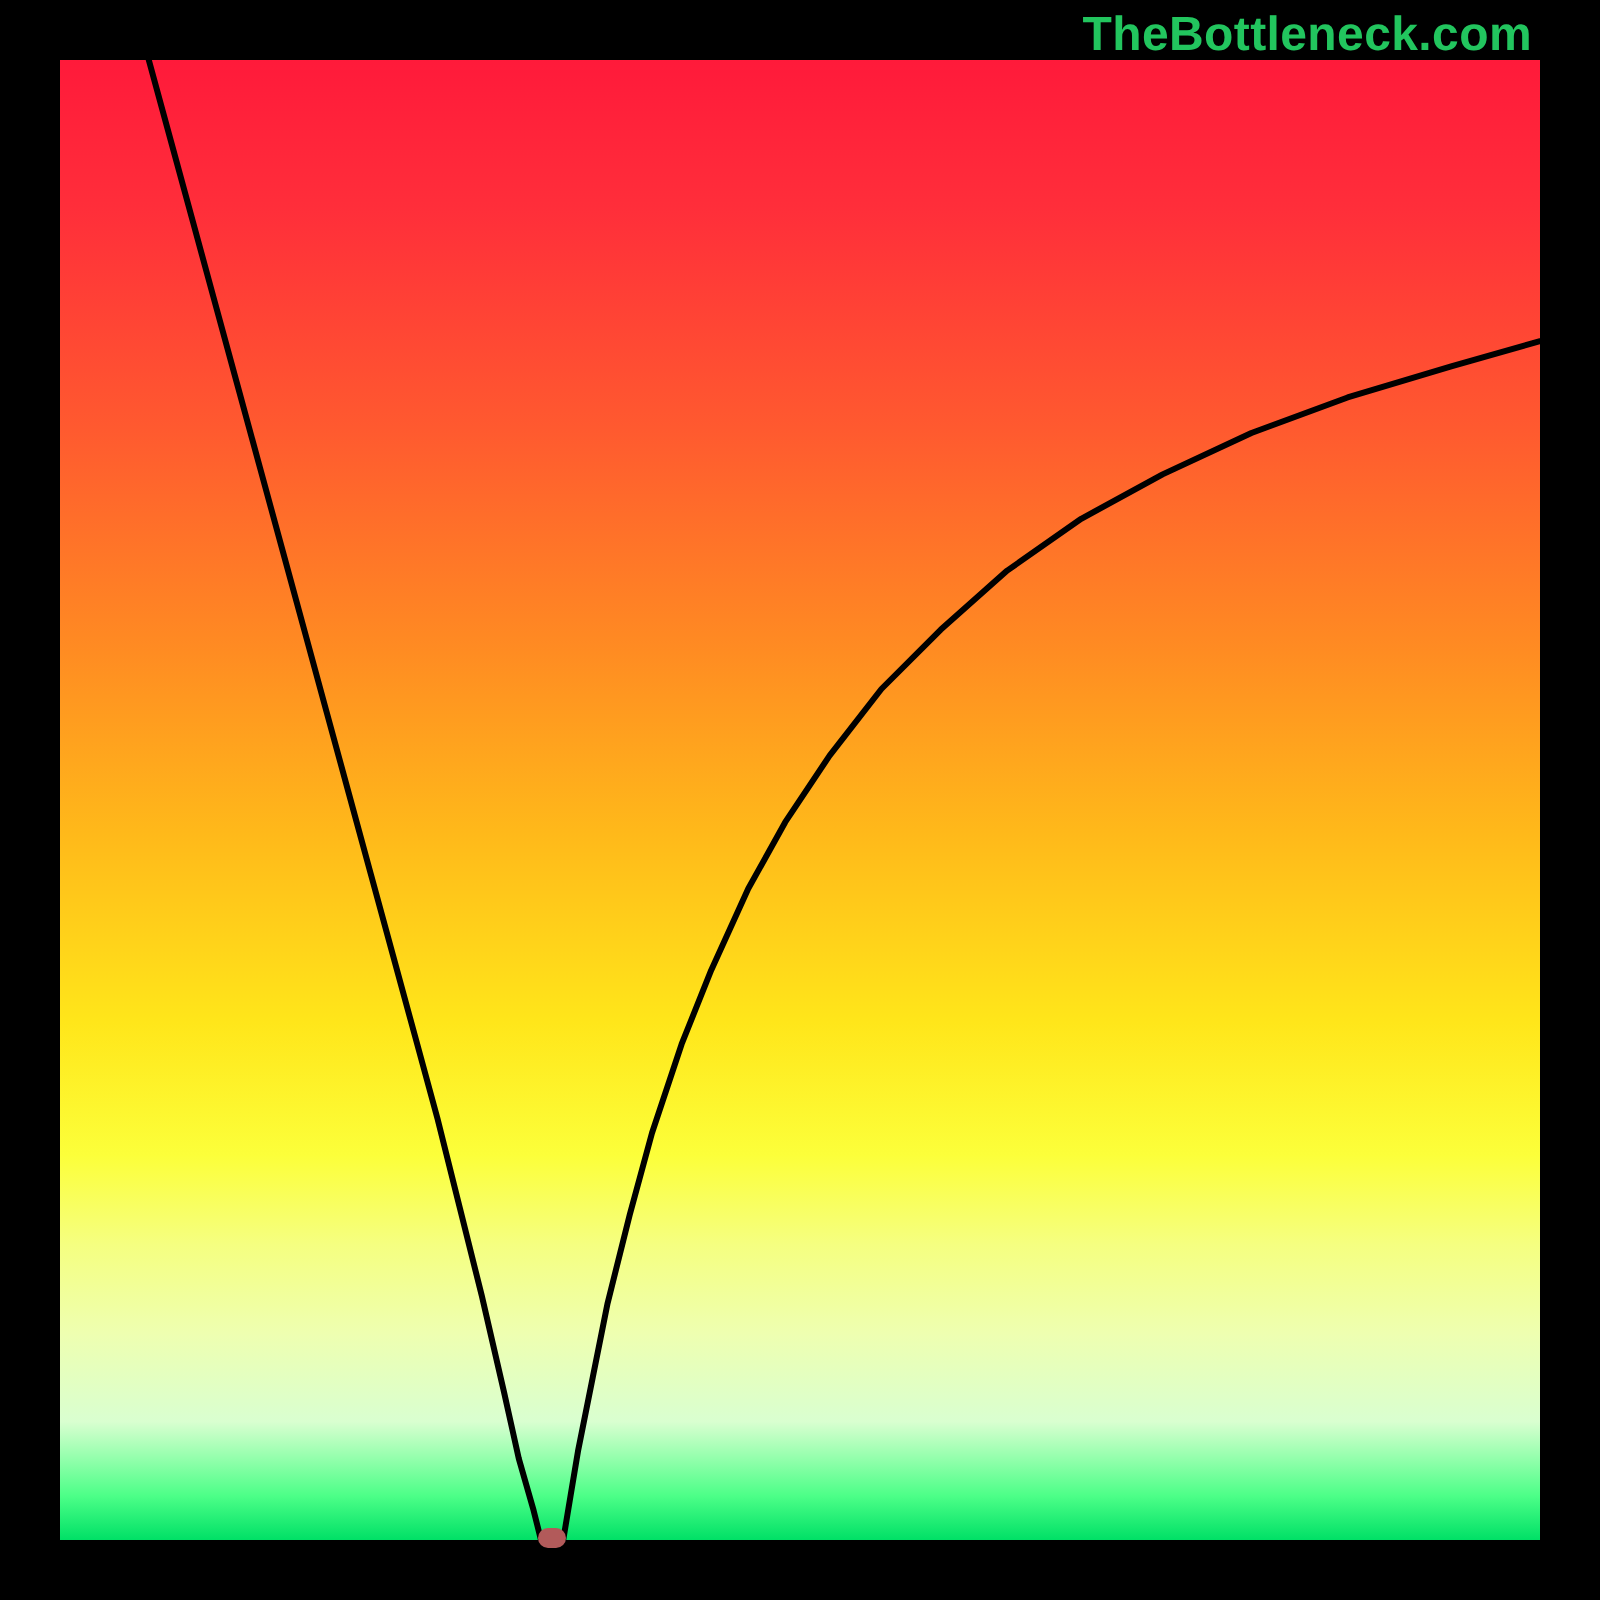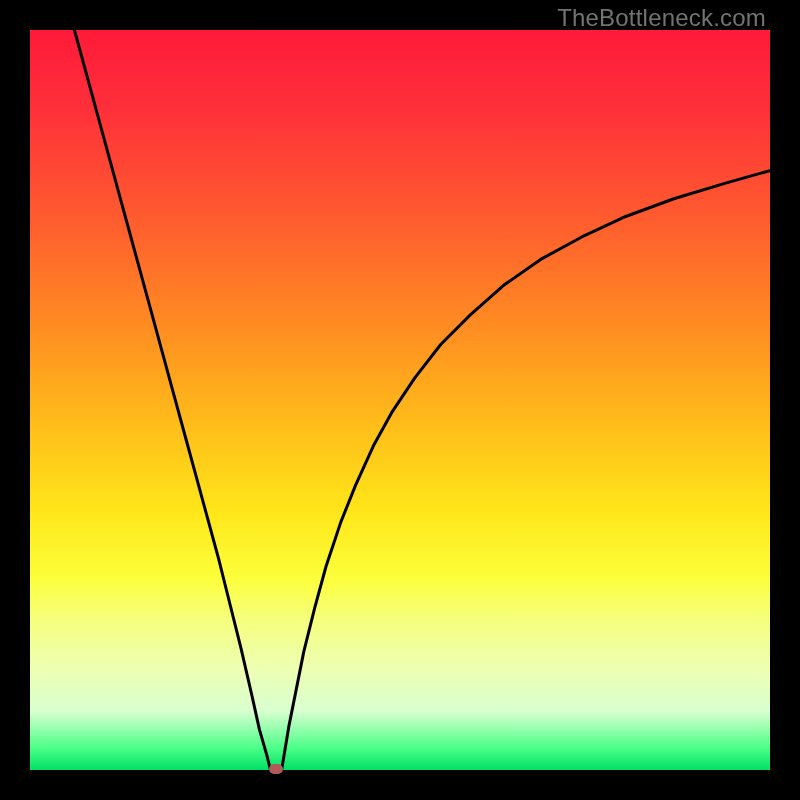--- a/index.html
+++ b/index.html
@@ -29,23 +29,23 @@
       #eeffb0 86%,
       #d9ffd0 92%,
       #4dff88 97%,
       #00e066 100%
     );
   }
   .watermark {
     position: absolute;
     top: 4px;
     right: 34px;
-    color: #737373;
+    color: #22c55e;
     font-size: 24px;
-    font-weight: 400;
+    font-weight: 700;
     letter-spacing: 0.2px;
   }
   svg.curve {
     position: absolute;
     left: 0; top: 0;
     width: 100%;
     height: 100%;
     overflow: visible;
   }
   .marker {

